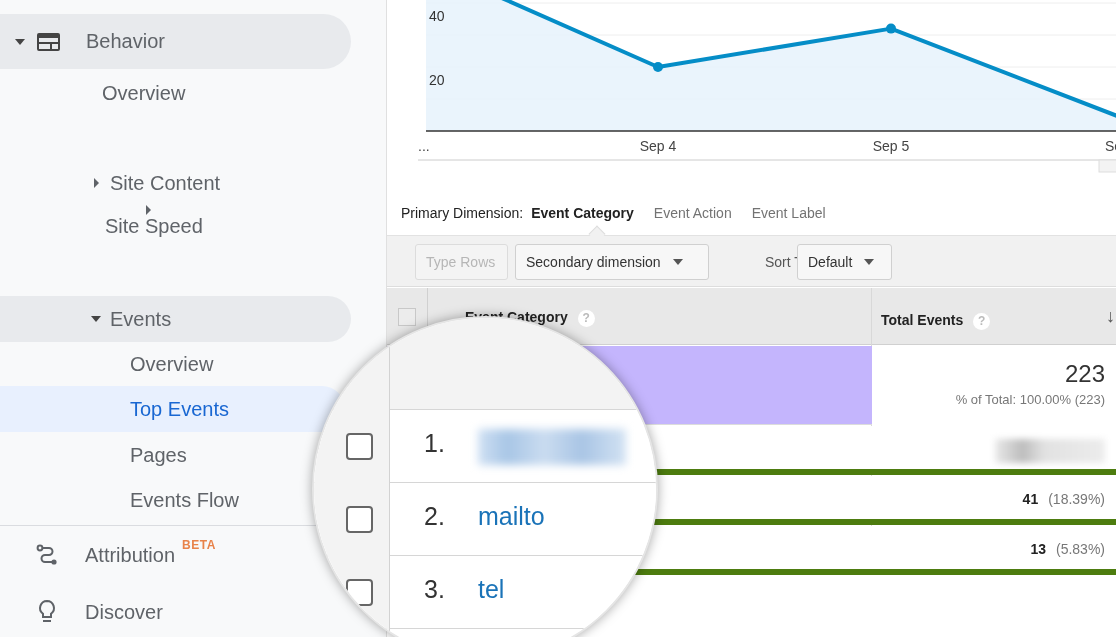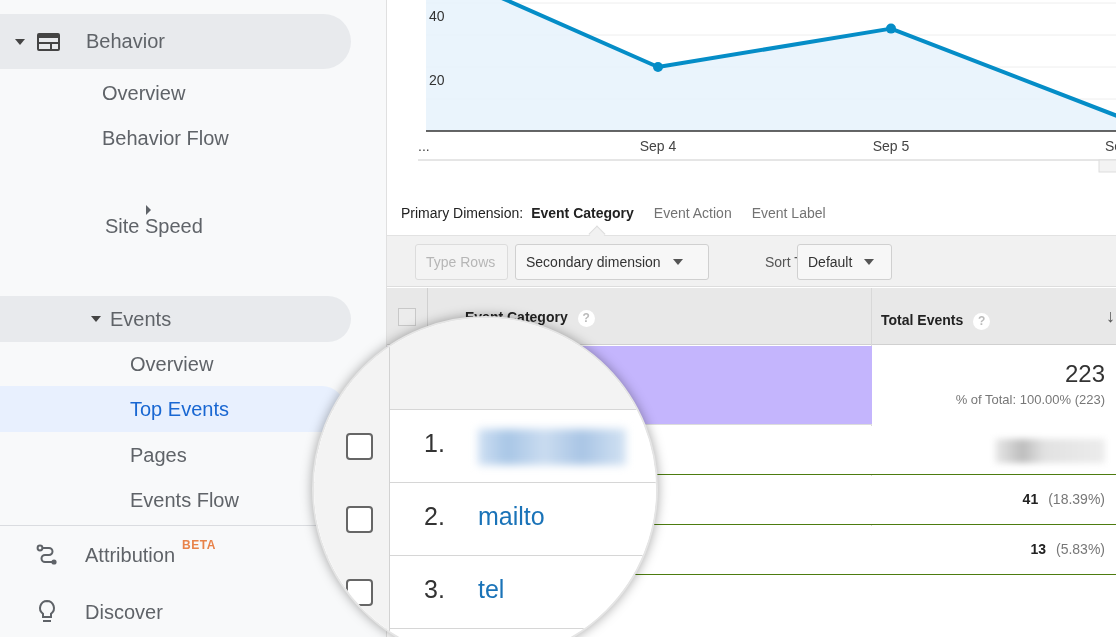--- a/index.html
+++ b/index.html
@@ -35,21 +35,21 @@
   .th-sep { position: absolute; left: 40px; top: 0; width: 1px; height: 57px; background: #d0d0d0; }
   .th-cat { position: absolute; left: 78px; top: 21px; font-size: 14px; font-weight: bold; color: #222; }
   .th-total { position: absolute; left: 494px; top: 24px; font-size: 14px; font-weight: bold; color: #222; }
   .th-colsep { position: absolute; left: 484px; top: 0; width: 1px; height: 285px; background: #d8d8d8; }
   .help { display: inline-block; width: 17px; height: 17px; border-radius: 50%; background: #fff; color: #bbb; font-size: 12px; text-align: center; line-height: 17px; margin-left: 10px; font-weight: bold; }
   .sort-arrow { position: absolute; right: 2px; top: 18px; font-size: 18px; color: #555; }
   .total-row { position: absolute; left: 0; top: 58px; width: 730px; height: 79px; background: #c4b5fd; border-bottom: 1px solid #dcdcdc; }
   .total-row .cell { position: absolute; left: 485px; top: 0; width: 245px; height: 79px; background: #fff; }
   .total-big { position: absolute; right: 12px; top: 14px; font-size: 24px; color: #333; }
   .total-sub { position: absolute; right: 12px; top: 46px; font-size: 13px; color: #777; }
-  .row { position: absolute; left: 0; width: 730px; height: 49px; border-bottom: 1px solid #4d7c0f; background: #fff; }
+  .row { position: absolute; left: 0; width: 730px; height: 49px; border-bottom: 6px solid #4d7c0f; background: #fff; }
   .row .val { position: absolute; right: 12px; top: 15px; font-size: 14px; color: #222; }
   .row .val b { font-weight: bold; }
   .row .val .pct { color: #777; margin-left: 10px; }
   .blur-box { position: absolute; right: 12px; top: 13px; width: 110px; height: 24px; background: linear-gradient(90deg, #e9e9e9 0%, #bdbdbd 25%, #e2e2e2 45%, #ececec 100%); filter: blur(3px); }
 
   
   .magnifier { position: absolute; left: 312px; top: 316px; width: 346px; height: 346px; border-radius: 50%; background: #fff; overflow: hidden; box-shadow: 0 0 12px rgba(0,0,0,0.35), inset 0 0 0 3px #fff; border: 2px solid #e5e5e5; }
   .mag-inner { position: absolute; left: 0; top: 0; width: 346px; height: 346px; }
   .mag-col1 { position: absolute; left: 0; top: 0; width: 76px; height: 346px; background: #f3f3f3; border-right: 1px solid #d2d2d2; }
   .mag-header { position: absolute; left: 0; top: 0; width: 346px; height: 92px; background: #f3f3f3; border-bottom: 1px solid #d6d6d6; }
@@ -70,22 +70,23 @@
       <span style="margin-left:12px; display:inline-block; width:23px; height:18px; border:2px solid #444; border-top-width:5px; border-radius:2px; position:relative;">
         <span style="position:absolute; left:0; right:0; top:4px; height:2px; background:#444;"></span>
         <span style="position:absolute; left:11px; top:4px; width:2px; bottom:0; background:#444;"></span>
       </span>
       <span style="margin-left:26px;">Behavior</span>
     </div>
 
     <div class="nav-item" style="top:70px; left:102px;">
       <span>Overview</span>
     </div>
-    <div class="nav-item" style="top:115px; left:102px;">
-      <span>Behavior Flow</span>
+    <div class="nav-item" style="top:160px; left:94px;">
+      <span class="caret-right"></span>
+      <span style="margin-left:11px;">Site Content</span>
     </div>
     <div class="nav-item" style="top:205px; left:94px;flex-direction:column;">
       <span class="caret-right"></span>
       <span style="margin-left:11px;">Site Speed</span>
     </div>
 
     <div class="nav-item pill" style="top:296px; width:351px;">
       <span class="caret-down" style="margin-left:91px;"></span>
       <span style="margin-left:9px;">Events</span>
     </div>

